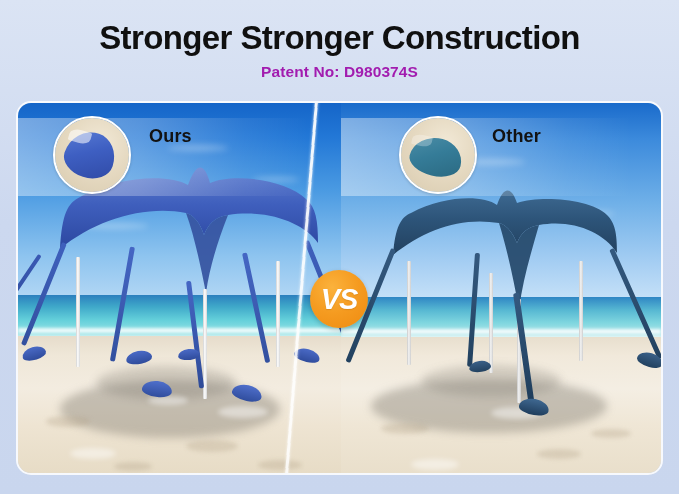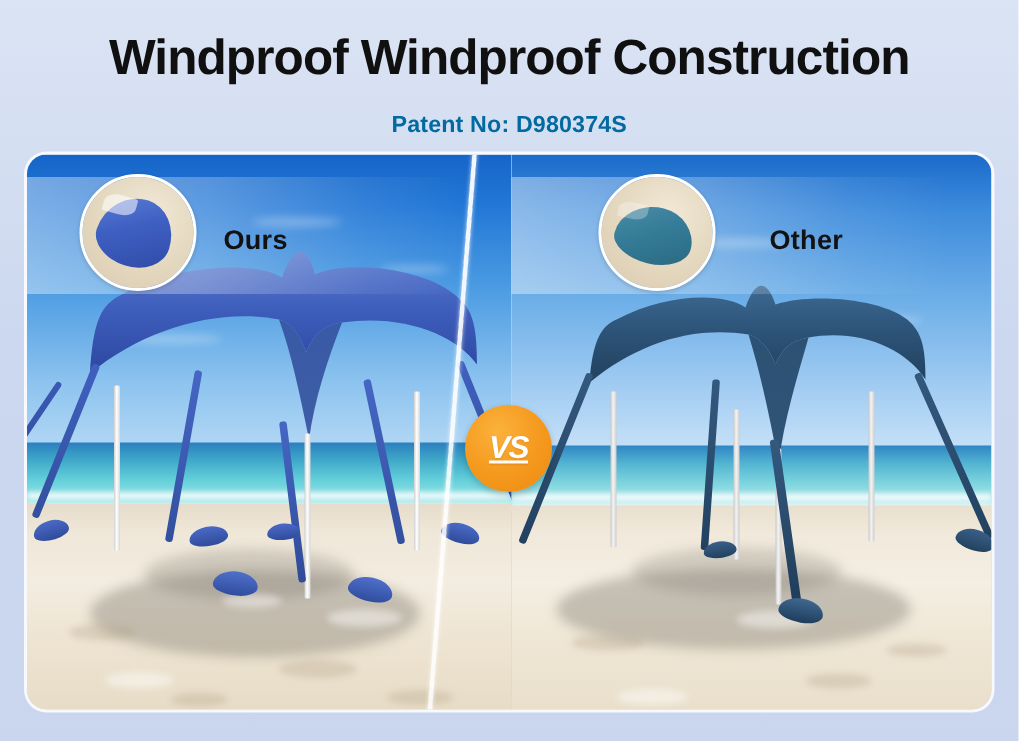--- a/index.html
+++ b/index.html
@@ -12,22 +12,22 @@
 
   
   .header{position:absolute;left:0;top:0;width:679px;text-align:center;}
   .title{
     margin:0;padding-top:21px;
     font-size:33px;font-weight:bold;letter-spacing:-0.6px;
     color:#101010;line-height:1.05;
     font-family:"Liberation Sans",sans-serif;
   }
   .subtitle{
-    margin:12px;padding-top:7px;
-    font-size:15.5px;font-weight:bold;color:#0369a1;letter-spacing:0.1px;
+    margin:0;padding-top:7px;
+    font-size:15.5px;font-weight:bold;color:#a21caf;letter-spacing:0.1px;
   }
 
   
   .panel{
     position:absolute;left:18px;top:103px;width:643px;height:370px;
     border-radius:13px;overflow:hidden;
     box-shadow:0 0 0 2px rgba(255,255,255,.85);
   }
 
   
@@ -82,41 +82,41 @@
     box-shadow:0 1px 3px rgba(0,0,0,.18);
   }
   .circlephoto.l{left:35px;}
   .circlephoto.r{left:381px;}
   .cp-sand{position:absolute;inset:0;background:radial-gradient(circle at 60% 35%,#f2e9d7 0%,#e6dac2 45%,#d8caae 100%);}
   .cp-bag{position:absolute;border-radius:54% 46% 50% 50%/62% 58% 42% 38%;}
   .cp-flap{position:absolute;background:rgba(255,255,255,.55);border-radius:50% 10% 50% 10%;}
 
   .labeltext{position:absolute;}
   .labeltext.l{left:131px;top:24px;}
-  .labeltext.r{left:495px;top:24px;}
-  .lbl-name{font-size:18px;font-weight:600;color:#121212;line-height:1;letter-spacing:.2px;margin-top:24px;}
+  .labeltext.r{left:474px;top:24px;}
+  .lbl-name{font-size:18px;font-weight:600;color:#121212;line-height:1;letter-spacing:.2px;}
   .lbl-count{font-size:36px;font-weight:bold;color:#0b0b0b;line-height:1;margin-top:6px;letter-spacing:-0.5px;}
 
   
   .vs{
     position:absolute;left:292px;top:167px;width:58px;height:58px;border-radius:50%;
     background:radial-gradient(circle at 38% 30%,#fbb23c 0%,#f59b20 48%,#ee8a10 100%);
     display:flex;align-items:center;justify-content:center;
     box-shadow:0 2px 5px rgba(0,0,0,.20);
   }
   .vs span{
-    color:#fff;font-size:21px;font-weight:bold;font-style:italic;
-    letter-spacing:-1px;text-shadow:0 1px 1px rgba(160,90,0,.25);text-decoration:underline;
+    color:#fff;font-size:29px;font-weight:bold;font-style:italic;
+    letter-spacing:-1px;text-shadow:0 1px 1px rgba(160,90,0,.25);
   }
 </style>
 </head>
 <body>
 
 <div class="header">
-  <h1 class="title">Windproof Windproof Construction</h1>
+  <h1 class="title">Stronger Stronger Construction</h1>
   <p class="subtitle">Patent No: D980374S</p>
 </div>
 
 <div class="panel">
 
   <div class="half left">
     <div class="sky l">
       <div class="cloudwisp" style="left:150px;top:42px;width:60px;height:6px;"></div>
       <div class="cloudwisp" style="left:235px;top:74px;width:46px;height:5px;"></div>
       <div class="cloudwisp" style="left:60px;top:120px;width:70px;height:6px;"></div>

